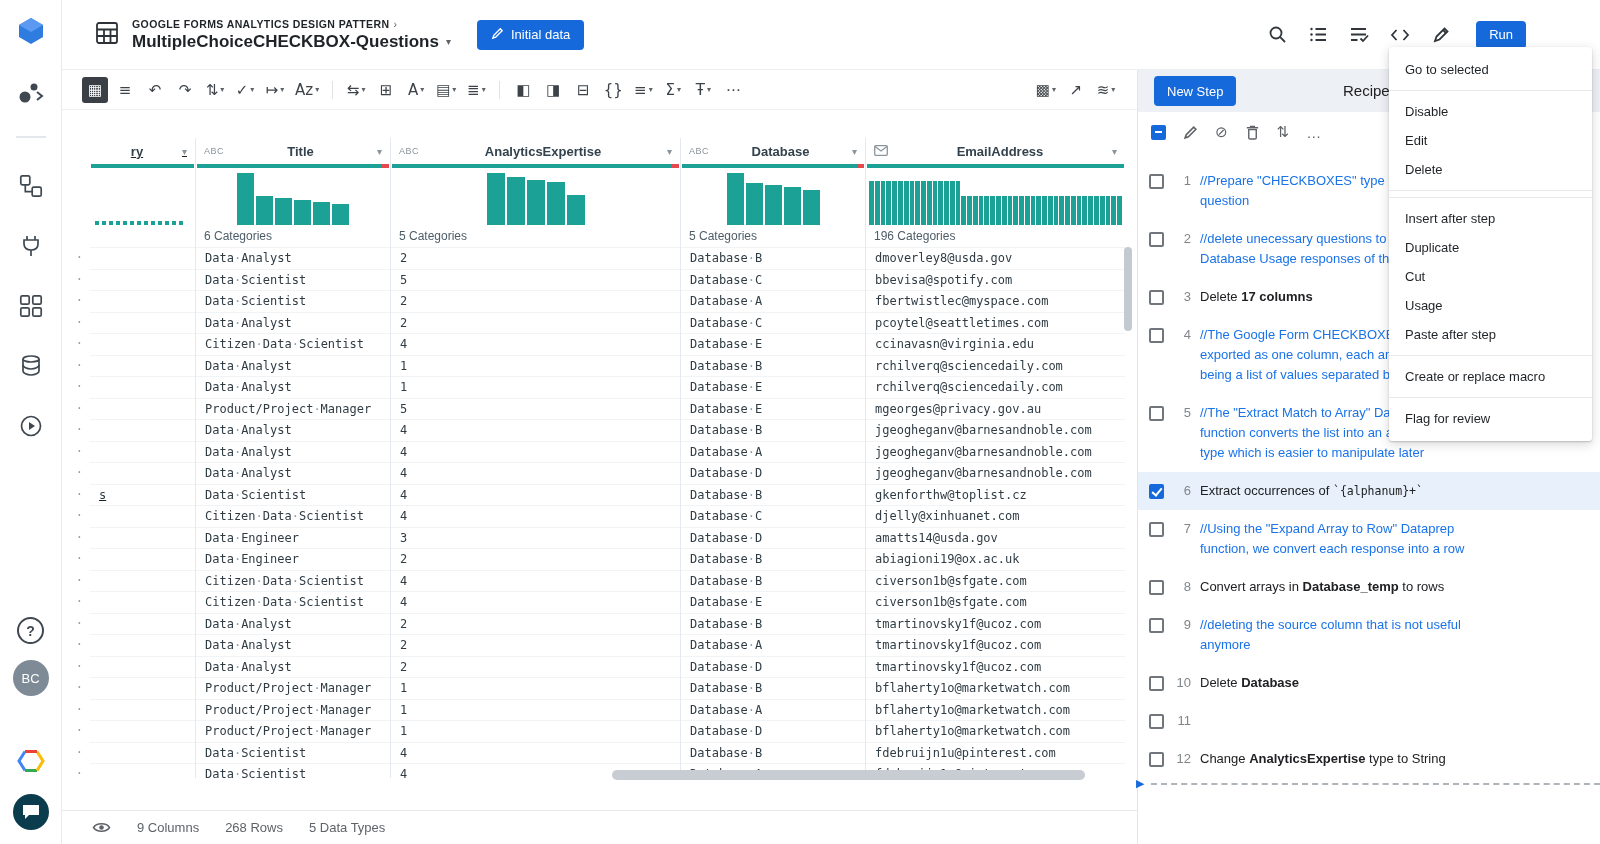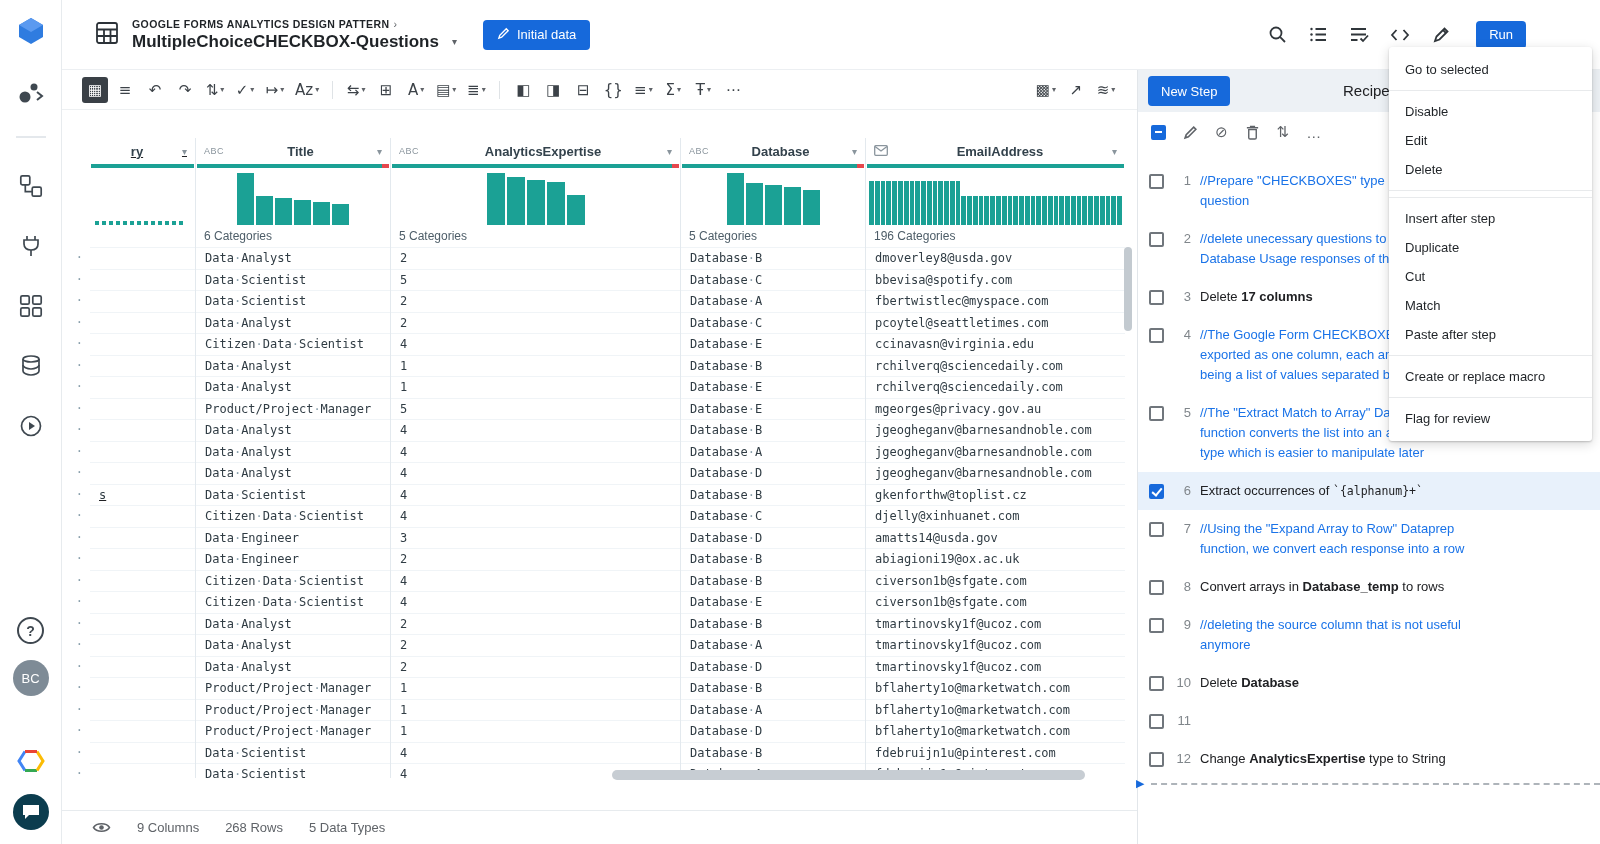--- a/index.html
+++ b/index.html
@@ -23,21 +23,21 @@
     display:flex;align-items:center;justify-content:center;}
 
   
   .main{flex:1;display:flex;flex-direction:column;min-width:0;}
   .top-header{height:70px;flex:0 0 70px;display:flex;align-items:center;padding-left:32px;
     border-bottom:1px solid #eceff2;background:#fff;}
   .ds-icon{color:#2c3238;}
   .head-text{margin-left:12px;}
   .breadcrumb{font-size:10.5px;font-weight:bold;letter-spacing:.4px;color:#1f2327;}
   .breadcrumb .bc-arrow{color:#5f6368;margin-left:4px;font-weight:normal;}
-  .title-row{display:flex;align-items:center;gap:13px;margin-top:2px;}
+  .title-row{display:flex;align-items:center;gap:7px;margin-top:2px;}
   .page-title{font-size:17px;font-weight:bold;color:#1f2327;}
   .title-caret{color:#5f6368;font-size:10px;}
   .btn-blue{background:#1669db;color:#fff;border:none;border-radius:4px;font-size:13px;cursor:pointer;
     font-family:"Liberation Sans",sans-serif;}
   .initial-data-btn{margin-left:26px;height:30px;padding:0 14px;display:flex;align-items:center;gap:7px;}
   .header-right{margin-left:auto;display:flex;align-items:center;gap:19px;padding-right:74px;}
   .h-icon{color:#30363b;width:22px;height:22px;display:flex;align-items:center;justify-content:center;}
   .run-btn{height:28px;padding:0 13px;margin-left:5px;}
 
   .content{flex:1;display:flex;min-height:0;}
@@ -81,21 +81,21 @@
   .hscroll{position:absolute;left:0;top:700px;height:11px;width:100%;z-index:6;}
   .hscroll .thumb{position:absolute;left:550px;width:473px;height:10px;background:#c7cdd3;border-radius:5px;}
 
   .status-bar{position:absolute;left:0;right:0;bottom:0;height:34px;border-top:1px solid #e7ebee;
     background:#fff;display:flex;align-items:center;gap:26px;padding-left:30px;color:#5f6368;font-size:13px;z-index:7;}
   .status-bar .eye{display:flex;align-items:center;color:#5f6368;}
 
   
   .recipe{flex:1;position:relative;background:#fff;display:flex;flex-direction:column;min-width:0;}
   .panel-head{height:42px;flex:0 0 42px;background:#edf1f5;display:flex;align-items:center;
-    padding:0 10px;position:relative;}
+    padding:0 16px;position:relative;}
   .new-step-btn{height:30px;padding:0 13px;font-size:13px;}
   .panel-title{position:absolute;left:205px;top:12px;font-size:15px;color:#202124;}
   .panel-tools{height:40px;flex:0 0 40px;display:flex;align-items:center;gap:17px;padding:0 13px;}
   .cb{width:15px;height:15px;border:2px solid #70767c;border-radius:2px;background:#fff;flex:0 0 15px;}
   .cb.ind{background:#1669db;border-color:#1669db;position:relative;}
   .cb.ind::after{content:"";position:absolute;left:2px;right:2px;top:50%;height:2px;margin-top:-1px;background:#fff;}
   .cb.chk{background:#1669db;border-color:#1669db;position:relative;}
   .cb.chk::after{content:"";position:absolute;left:3px;top:0;width:4px;height:8px;border:solid #fff;
     border-width:0 2px 2px 0;transform:rotate(40deg);}
   .pt-icon{color:#5f6368;display:flex;align-items:center;font-size:15px;}
@@ -814,21 +814,21 @@
     <div class="mi">
       <span>Insert after step</span>
     </div>
     <div class="mi">
       <span>Duplicate</span>
     </div>
     <div class="mi">
       <span>Cut</span>
     </div>
     <div class="mi">
-      <span>Match</span>
+      <span>Usage</span>
     </div>
     <div class="mi">
       <span>Paste after step</span>
     </div>
     <div class="msep"></div>
     <div class="mi">
       <span>Create or replace macro</span>
     </div>
     <div class="msep"></div>
     <div class="mi">

